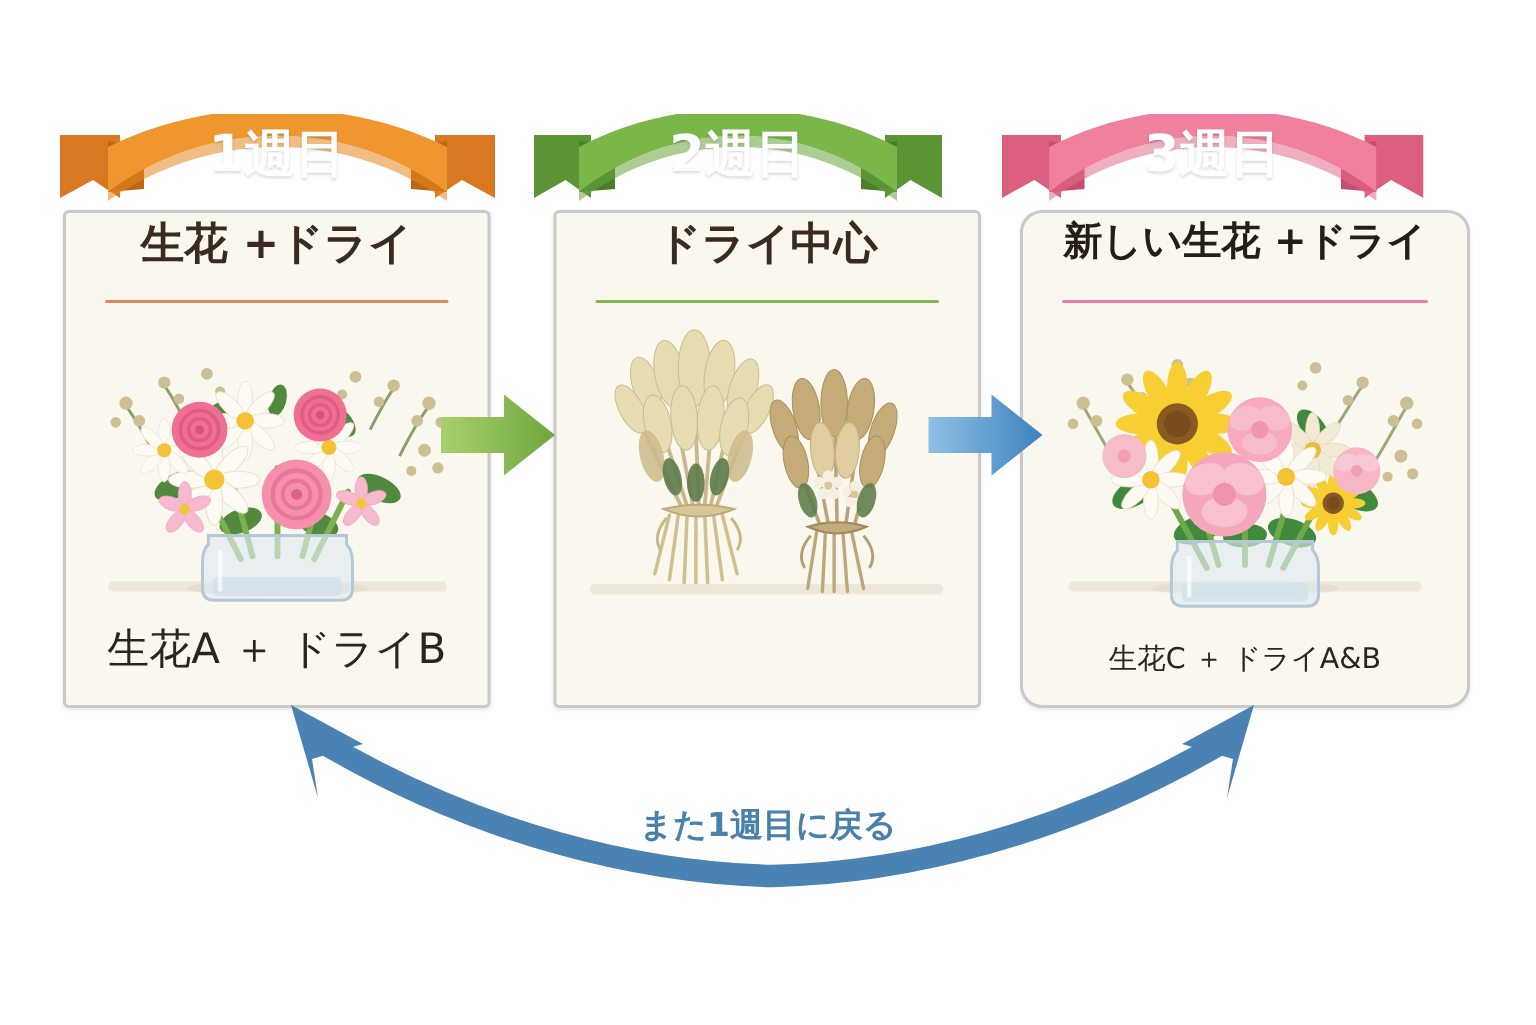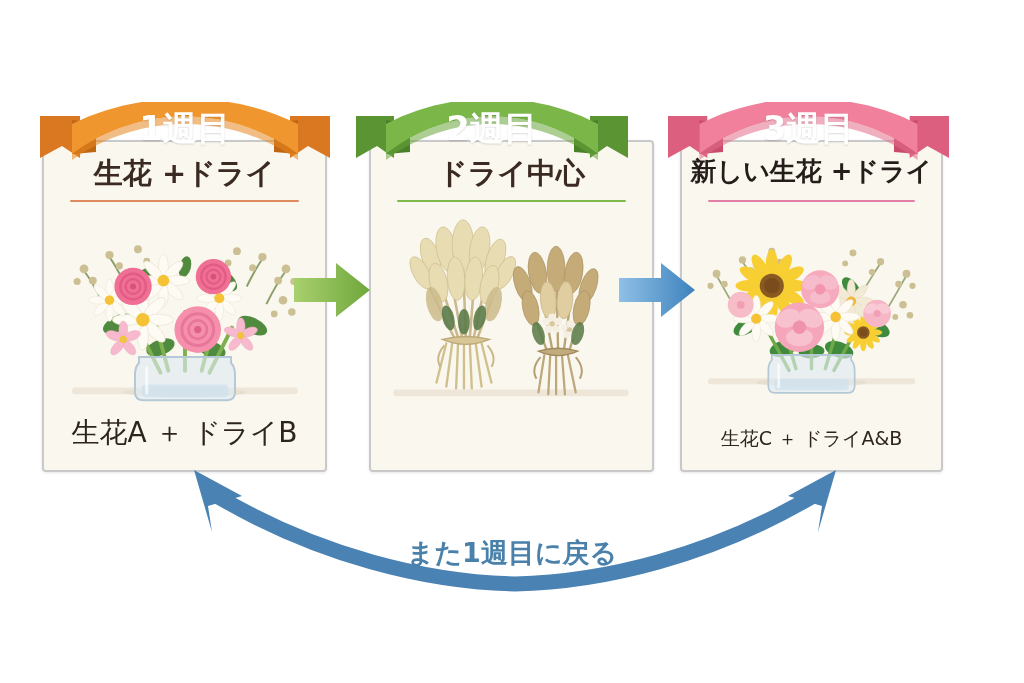--- a/index.html
+++ b/index.html
@@ -17,25 +17,25 @@
     top: 140px;
     width: 285px;
     height: 332px;
     background: #faf7ee;
     border: 2px solid #c9c9c9;
     border-radius: 4px;
     box-shadow: 0 1px 3px rgba(0,0,0,0.10);
   }
   #panel-1 { left: 42px; }
   #panel-2 { left: 369px; }
-  #panel-3 { left: 680px; width: 263px; }
+  #panel-3 { left: 680px; width: 300px; border-radius: 15px; }
 
   .panel-subtitle {
     position: absolute;
-    top: 12px; left: 0; right: 0;
+    top: 1px; left: 0; right: 0;
     text-align: center;
     font-size: 29px;
     font-weight: 700;
     color: #3a2a22;
     letter-spacing: 0px;
     white-space: nowrap;
   }
   #panel-3 .panel-subtitle { font-size: 26px; color: #241d1a; }
 
   .divider {
@@ -56,21 +56,21 @@
     font-size: 28px;
     font-weight: 400;
     color: #2e241e;
     white-space: nowrap;
   }
   #panel-3 .panel-caption { font-size: 19px; }
 
   .art { position: absolute; top: 68px; left: 0; right: 0; bottom: 60px; }
 
   
-  .ribbon { position: absolute; top: 76px; margin-top: 26px; }
+  .ribbon { position: absolute; top: 76px; }
   #ribbon-1 { left: 40px;  width: 290px; height: 72px; }
   #ribbon-2 { left: 356px; width: 272px; height: 72px; }
   #ribbon-3 { left: 668px; width: 281px; height: 72px; }
 
   .ribbon-label {
     position: absolute;
     top: 4px; left: 0; right: 0;
     text-align: center;
     font-size: 34px;
     font-weight: 700;
@@ -88,21 +88,21 @@
   
   #cycle-arrow {
     position: absolute;
     left: 150px; top: 462px;
     width: 730px; height: 130px;
   }
   #cycle-label {
     position: absolute;
     left: 0; right: 0; top: 535px;
     text-align: center;
-    font-size: 27px;
+    font-size: 22px;
     font-weight: 700;
     color: #4a81ab;
     white-space: nowrap;
   }
 </style>
 </head>
 <body>
 
 <div class="stage">
 

